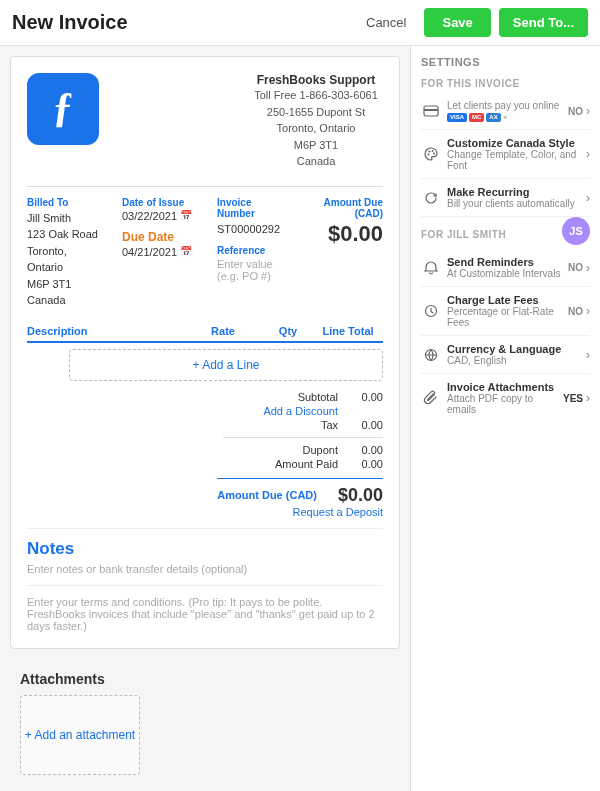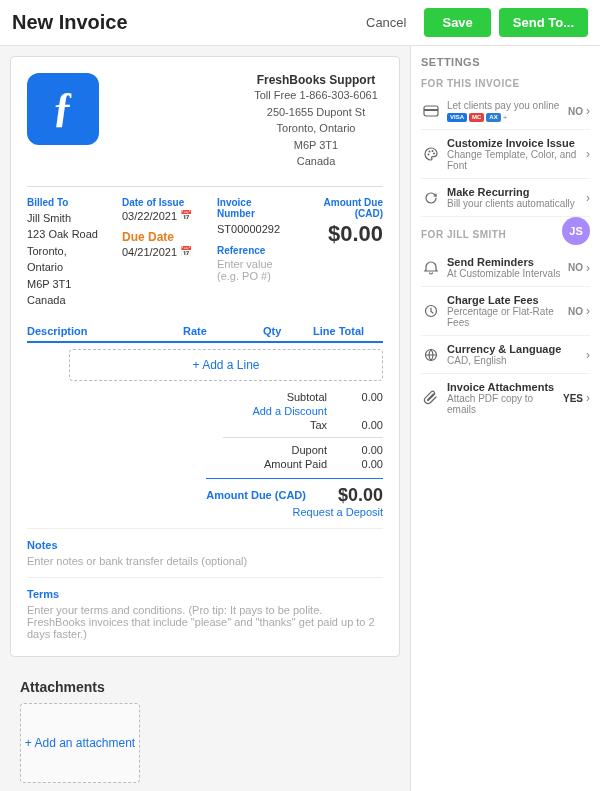--- a/index.html
+++ b/index.html
@@ -37,38 +37,38 @@
     .meta-col-right { text-align: right; }
     .input-date { font-size: 11px; color: #333; display: flex; align-items: center; gap: 3px; }
     .cal-icon { font-size: 10px; color: #888; }
     .due-date-label { font-size: 12px; color: #e67e22; font-weight: 600; margin-bottom: 2px; }
     .reference-placeholder { font-size: 11px; color: #aaa; }
 
     
     .line-items { margin-bottom: 10px; }
     .table-header { display: grid; grid-template-columns: 1fr 80px 50px 70px; border-bottom: 2px solid #1a73e8; padding-bottom: 4px; margin-bottom: 6px; }
     .th { font-size: 11px; color: #1a73e8; font-weight: 600; }
-    .th-right { text-align: left; }
+    .th-right { text-align: center; }
     .add-line-btn { border: 1px dashed #bbb; border-radius: 4px; padding: 8px; text-align: center; color: #1a73e8; font-size: 12px; cursor: pointer; margin-bottom: 10px; margin-left: 42px; }
 
     
     .totals { display: flex; flex-direction: column; align-items: flex-end; gap: 2px; margin-bottom: 10px; }
-    .total-row { display: flex; gap: 16px; align-items: center; }
+    .total-row { display: flex; gap: 5px; align-items: center; }
     .total-label { font-size: 11px; color: #333; text-align: right; min-width: 100px; }
     .total-label-link { font-size: 11px; color: #1a73e8; text-align: right; min-width: 100px; cursor: pointer; }
     .total-value { font-size: 11px; color: #333; min-width: 40px; text-align: right; }
     .total-divider { width: 160px; border-top: 1px solid #ddd; margin: 4px 0; }
     .amount-due-row { display: flex; flex-direction: column; align-items: flex-end; margin-top: 6px; border-top: 1px solid #1a73e8; padding-top: 6px; }
     .amount-due-label { font-size: 11px; color: #1a73e8; font-weight: 600; }
     .amount-due-big { font-size: 18px; font-weight: 700; color: #333; }
     .request-deposit { font-size: 11px; color: #1a73e8; cursor: pointer; text-align: right; }
 
     
     .notes-section { margin-top: 10px; border-top: 1px solid #eee; padding-top: 10px; }
-    .notes-label { font-size: 11px; color: #1a73e8; font-weight: 600; margin-bottom: 4px; }
+    .notes-label { font-size: 17px; color: #1a73e8; font-weight: 600; margin-bottom: 4px; }
     .notes-placeholder { font-size: 11px; color: #aaa; }
 
     
     .attachments-section { padding: 10px; }
     .attachments-title { font-size: 14px; font-weight: 600; color: #333; margin-bottom: 8px; }
     .attachment-box { border: 1px dashed #bbb; border-radius: 4px; width: 120px; height: 80px; display: flex; align-items: center; justify-content: center; color: #1a73e8; font-size: 12px; cursor: pointer; background: #fafafa; }
 
     
     .settings-title { font-size: 11px; font-weight: 700; color: #888; letter-spacing: 0.5px; margin-bottom: 8px; text-transform: uppercase; }
     .settings-item { display: flex; align-items: center; padding: 7px 0; border-bottom: 1px solid #f0f0f0; cursor: pointer; }
@@ -203,21 +203,20 @@
           <div class="request-deposit">Request a Deposit</div>
         </div>
       </div>
 
       <div class="notes-section">
         <div class="notes-label">Notes</div>
         <div class="notes-placeholder">Enter notes or bank transfer details (optional)</div>
       </div>
 
       <div class="notes-section">
-        <div class="notes-label">Terms</div>
         <div class="notes-placeholder">Enter your terms and conditions. (Pro tip: It pays to be polite. FreshBooks invoices that include "please" and "thanks" get paid up to 2 days faster.)</div>
       </div>
 
     </div>
 
     <div class="attachments-section">
       <div class="attachments-title">Attachments</div>
       <div class="attachment-box">+ Add an attachment</div>
     </div>
 
@@ -254,21 +253,21 @@
       <div class="settings-icon">
         <svg width="16" height="16" viewBox="0 0 16 16" fill="none">
             <path d="M8 2C4.686 2 2 4.686 2 8c0 3.314 2.686 6 6 6 .552 0 1-.448 1-1 0-.264-.1-.5-.264-.682-.16-.178-.258-.412-.258-.672 0-.552.448-1 1-1h1.18c1.846 0 3.342-1.496 3.342-3.342C14 4.496 11.314 2 8 2z" stroke="#666" stroke-width="1.2"></path>
             <circle cx="5.5" cy="8.5" r="1" fill="#666"></circle>
             <circle cx="6.5" cy="5.5" r="1" fill="#666"></circle>
             <circle cx="9.5" cy="5" r="1" fill="#666"></circle>
             <circle cx="11" cy="7.5" r="1" fill="#666"></circle>
           </svg>
       </div>
       <div class="settings-item-content">
-        <div class="settings-item-title">Customize Invoice Issue</div>
+        <div class="settings-item-title">Customize Canada Style</div>
         <div class="settings-item-sub">Change Template, Color, and Font</div>
       </div>
       <div class="settings-item-right">
         <span class="settings-arrow">›</span>
       </div>
     </div>
 
     <div class="settings-item">
       <div class="settings-icon">
         <svg width="16" height="16" viewBox="0 0 16 16" fill="none">

